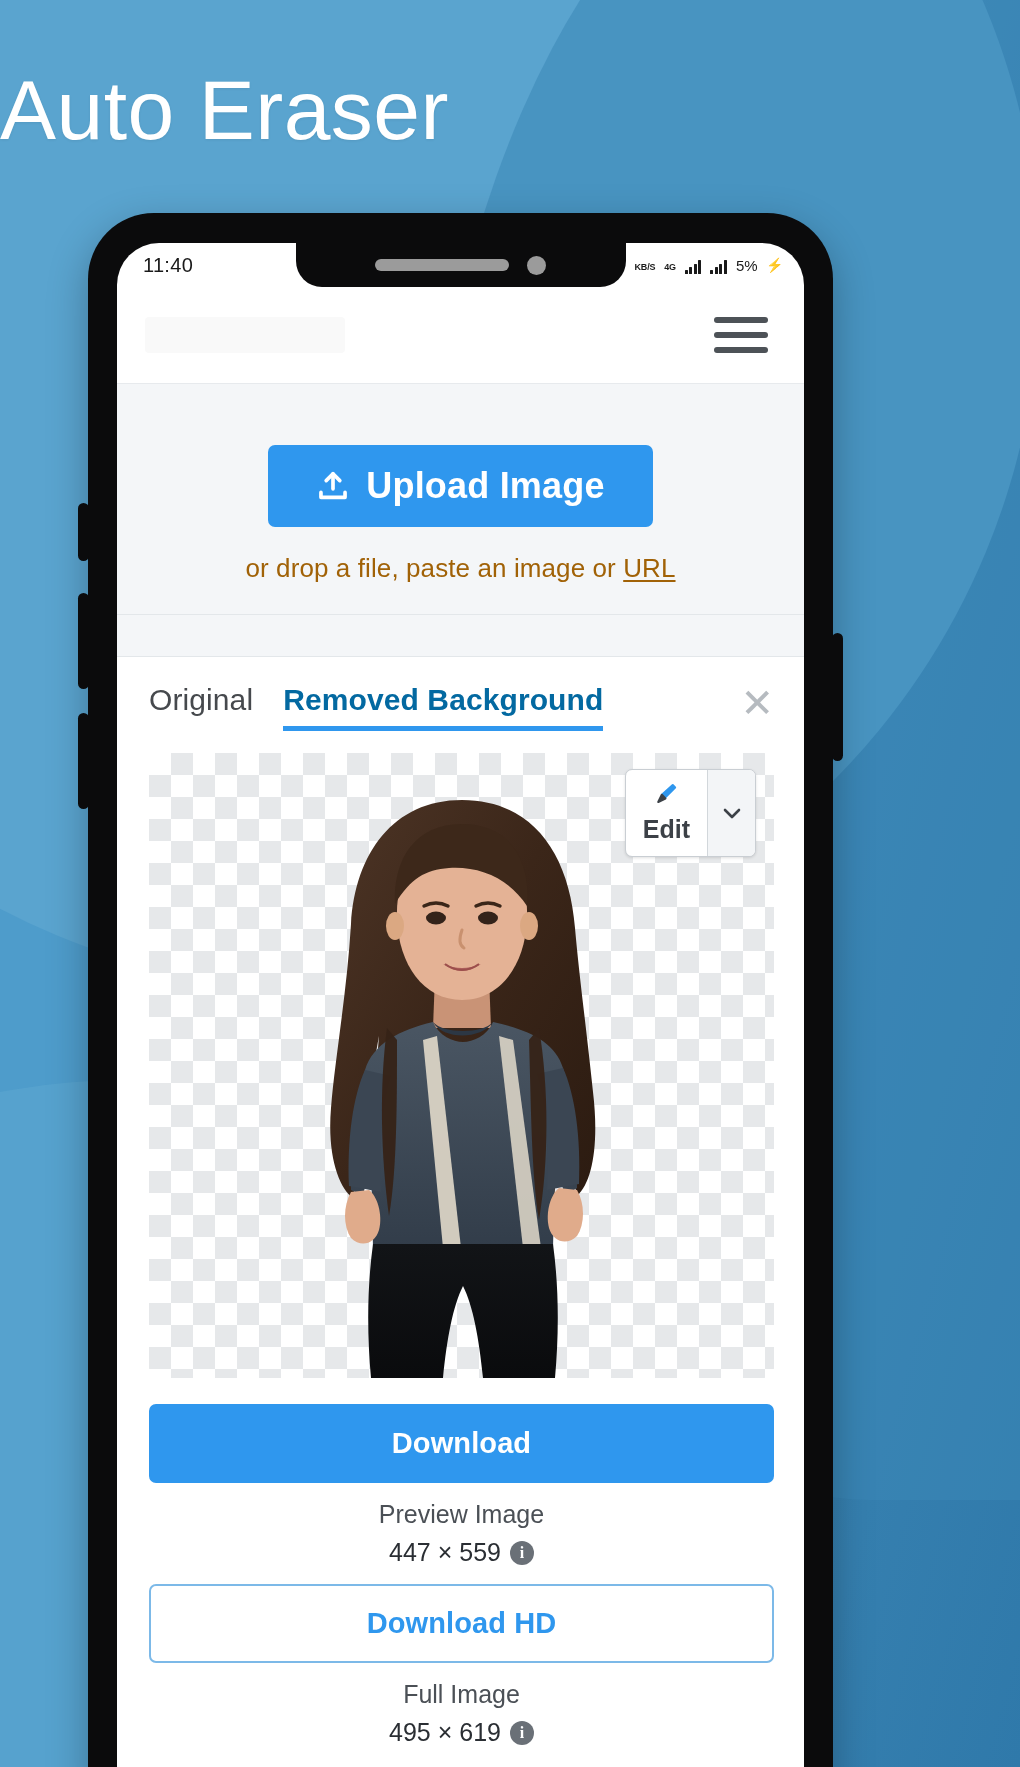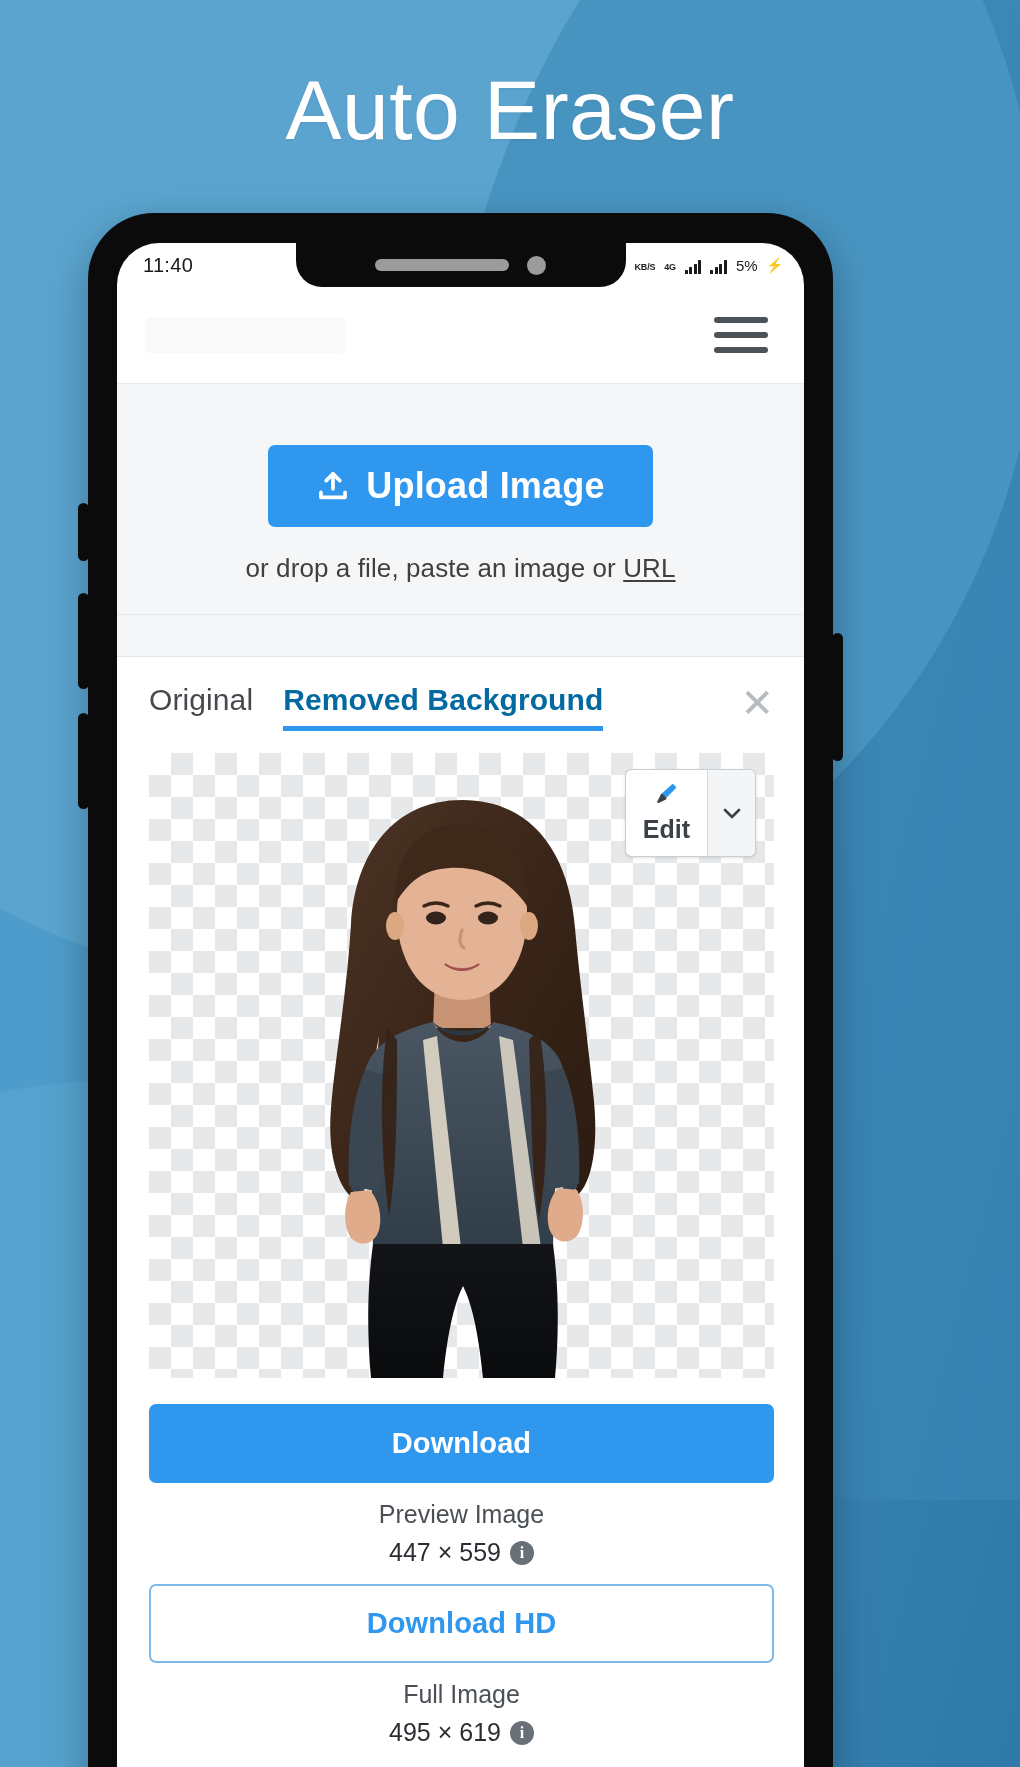--- a/index.html
+++ b/index.html
@@ -25,21 +25,21 @@
   }
   #bg .swoosh-c {
     position:absolute; right:-300px; top:-200px;
     width:900px; height:1700px; border-radius:50% 0 0 50%;
     background:#3b87b6; opacity:.55;
   }
 
   
   #headline {
     position:absolute; top:62px; left:0; width:100%;
-    text-align:center; color:#ffffff;
+    text-align:left; color:#ffffff;
     font-size:84px; font-weight:400; letter-spacing:.5px;
     text-shadow:0 1px 3px rgba(0,0,0,.07);
   }
 
   
   #phone {
     position:absolute; left:88px; top:213px;
     width:745px; height:1580px;
     background:#0b0b0c;
     border-radius:66px 66px 0 0;
@@ -112,21 +112,21 @@
     display:inline-flex; align-items:center; justify-content:center; gap:16px;
     background:#2f97ee; color:#ffffff;
     border:none; border-radius:7px;
     padding:20px 48px;
     font-size:36px; font-weight:700;
     font-family:"Liberation Sans", sans-serif;
     cursor:pointer; letter-spacing:.2px;margin-top:24px;
   }
   #upload-icon { width:34px; height:34px; display:block; }
   #drop-hint {
-    margin-top:26px; font-size:26px; color:#404040; letter-spacing:.1px;
+    margin-top:26px; font-size:26px; color:#a16207; letter-spacing:.1px;
   }
   #drop-hint u { text-decoration:underline; text-underline-offset:3px; }
   #panel-spacer { height:42px; background:#f4f6f8; border-bottom:1px solid #e3e7ea; }
 
   
   #result { background:#ffffff; padding:26px 0 0; }
   #tabs-row {
     display:flex; align-items:center;
     padding:0 30px 0 32px; gap:30px;
   }

